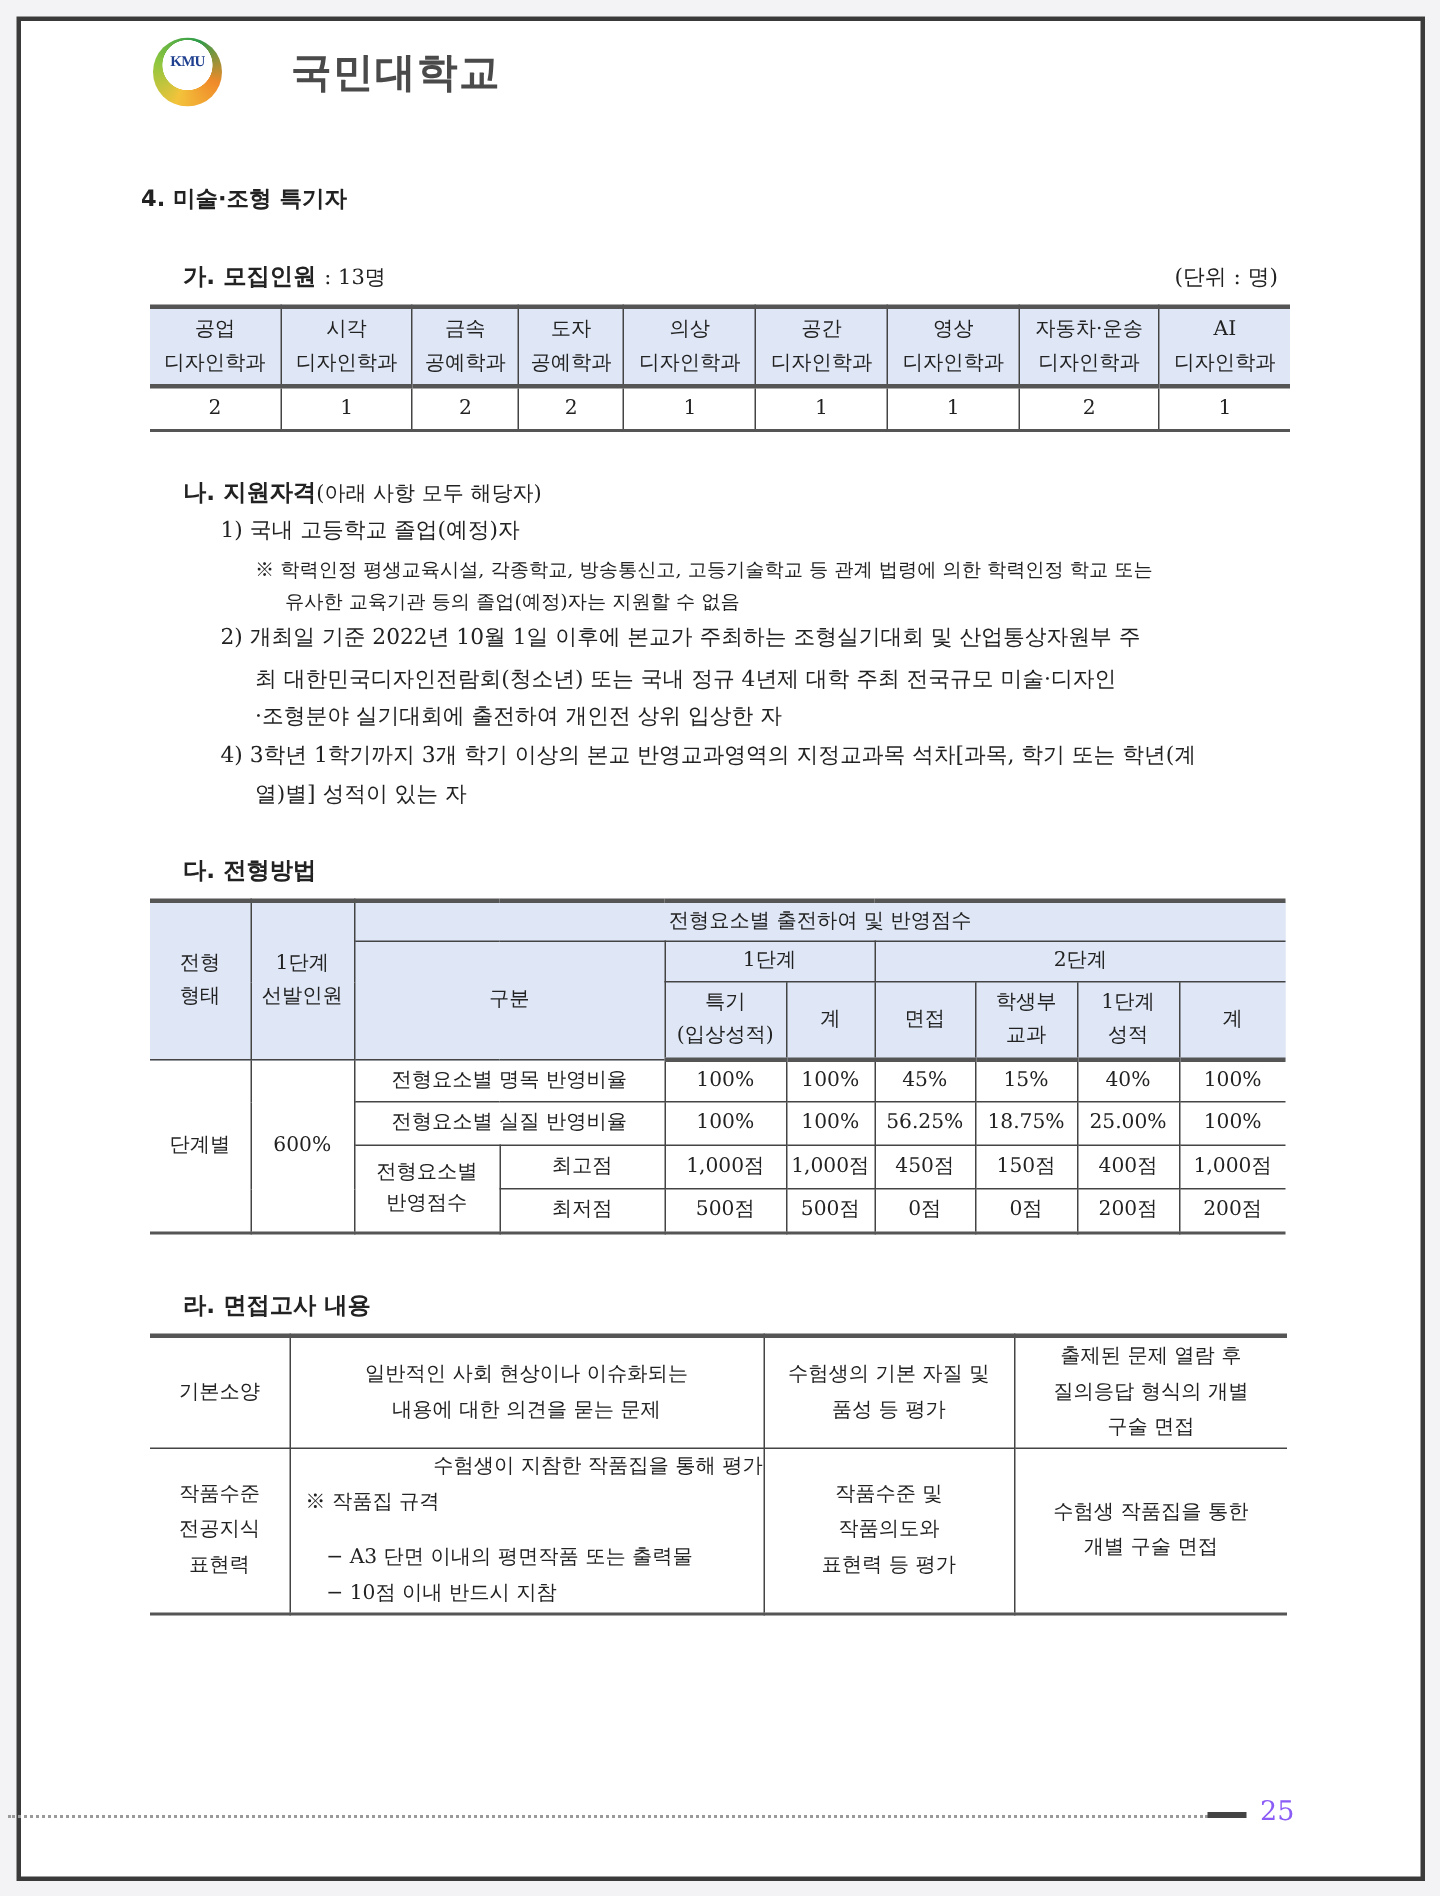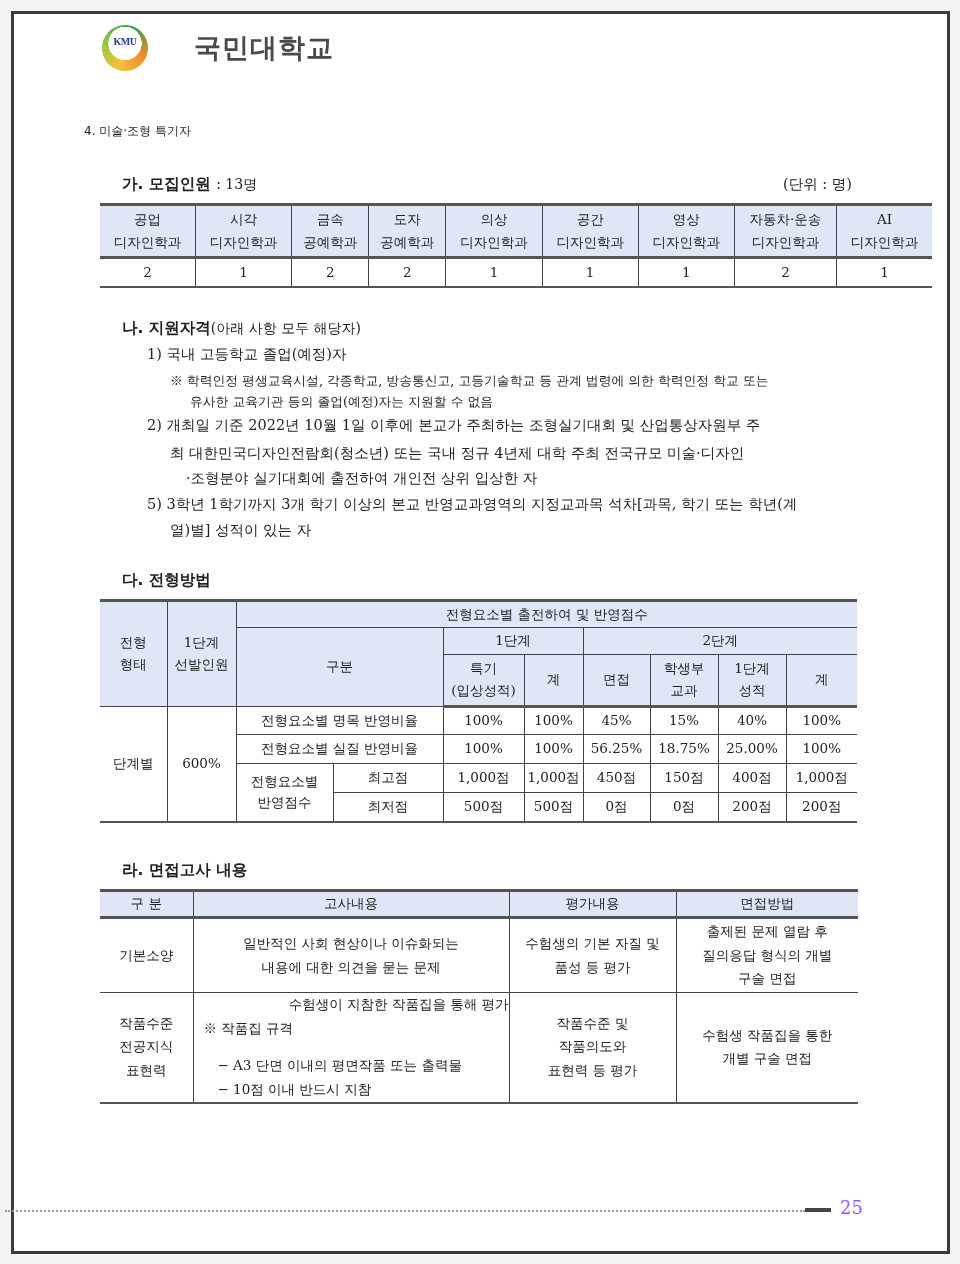--- a/index.html
+++ b/index.html
@@ -20,31 +20,31 @@
                 conic-gradient(from 200deg, #f3c33b, #8dc63f, #2e9b4a, #f08a2a, #f3c33b);
   }
   .logo-mark span {
     position: absolute; left: 0; right: 0; top: 11px; text-align: center;
     font-size: 10px; font-weight: bold; color: #1f3f8f; letter-spacing: -0.5px;
     font-family: "Liberation Serif", serif;
   }
   .logo-text { margin-left: 6px; font-family: Liberation Sans, sans-serif; font-weight: bold; font-size: 27px; color: #4a4a4a; letter-spacing: 1px; }
 
   .abs { position: absolute; }
-  .h1 { left: 84px; top: 123px; font-family: "DejaVu Sans", sans-serif; font-weight: normal; font-size: 12px; }
+  .h1 { left: 94px; top: 123px; font-family: "DejaVu Sans", sans-serif; font-weight: bold; font-size: 15px; }
   .h2 { font-family: "DejaVu Sans", sans-serif; font-weight: bold; font-size: 15.5px; }
   .h2 .normal { font-family: "DejaVu Serif", serif; font-weight: normal; font-size: 14px; }
   .unit { right: 108px; top: 175px; font-size: 14.5px; }
 
   table { border-collapse: collapse; font-size: 13.5px; }
   td, th { text-align: center; vertical-align: middle; font-weight: normal; padding: 0; line-height: 1.6; }
   .hdr { background: #dfe7f6; }
 
   
-  .t1 { left: 100px; top: 203px; width: 832px; border-top: 3px solid #555; border-bottom: 2px solid #555; }
+  .t1 { left: 100px; top: 203px; width: 760px; border-top: 3px solid #555; border-bottom: 2px solid #555; }
   .t1 td { border-left: 1px solid #444; height: 24px; font-size: 13.5px; }
   .t1 td:first-child { border-left: none; }
   .t1 tr.hrow td { height: 50px; line-height: 1.7; }
   .t1 tr.vrow td { border-top: 3px solid #555; height: 27px; }
 
   .para { font-size: 14.5px; line-height: 25px; }
   .note { font-size: 12.8px; line-height: 21px; }
 
   
   .t2 { left: 100px; top: 599px; width: 757px; border-top: 3px solid #555; border-bottom: 2px solid #555; }
@@ -113,22 +113,22 @@
   </table>
 
 <div class="abs h2" style="left:122px; top:318px;">
   <span>나. 지원자격</span><span class="normal">(아래 사항 모두 해당자)</span>
 </div>
 <div class="abs para" style="left:147px; top:342px;">1) 국내 고등학교 졸업(예정)자</div>
 <div class="abs note" style="left:170px; top:370px;">※  학력인정 평생교육시설, 각종학교, 방송통신고, 고등기술학교 등 관계 법령에 의한 학력인정 학교 또는</div>
 <div class="abs note" style="left:190px; top:391px;">유사한 교육기관 등의 졸업(예정)자는 지원할 수 없음</div>
 <div class="abs para" style="left:147px; top:413px; width:715px; white-space:nowrap;">2) 개최일 기준 2022년 10월 1일 이후에 본교가 주최하는 조형실기대회 및 산업통상자원부 주</div>
 <div class="abs para" style="left:170px; top:441px; white-space:nowrap;">최 대한민국디자인전람회(청소년) 또는 국내 정규 4년제 대학 주최 전국규모 미술·디자인</div>
-<div class="abs para" style="left:170px; top:466px; white-space:nowrap;margin-left:16px;">·조형분야 실기대회에 출전하여 개인전 상위 입상한 자</div>
-<div class="abs para" style="left:147px; top:492px; white-space:nowrap;">5) 3학년 1학기까지 3개 학기 이상의 본교 반영교과영역의 지정교과목 석차[과목, 학기 또는 학년(계</div>
+<div class="abs para" style="left:170px; top:466px; white-space:nowrap;">·조형분야 실기대회에 출전하여 개인전 상위 입상한 자</div>
+<div class="abs para" style="left:147px; top:492px; white-space:nowrap;">4) 3학년 1학기까지 3개 학기 이상의 본교 반영교과영역의 지정교과목 석차[과목, 학기 또는 학년(계</div>
 <div class="abs para" style="left:170px; top:518px; white-space:nowrap;">열)별] 성적이 있는 자</div>
 
 <div class="abs h2" style="left:122px; top:570px;">다. 전형방법</div>
 
 <table class="abs t2">
   <colgroup>
     <col style="width:67px">
       <col style="width:69px">
       <col style="width:97px">
       <col style="width:110px">
@@ -203,26 +203,20 @@
 <div class="abs h2" style="left:122px; top:860px;">라. 면접고사 내용</div>
 
 <table class="abs t3">
   <colgroup>
       <col style="width:93px">
       <col style="width:316px">
       <col style="width:167px">
       <col style="width:182px">
     </colgroup>
   <tbody>
-      <tr class="hdr sep" style="height:27px;">
-    <td class="hdr">구 분</td>
-    <td class="hdr">고사내용</td>
-    <td class="hdr">평가내용</td>
-    <td class="hdr">면접방법</td>
-  </tr>
   <tr style="height:75px;">
     <td>기본소양</td>
     <td><span>일반적인 사회 현상이나 이슈화되는</span><br><span>내용에 대한 의견을 묻는 문제</span></td>
     <td><span>수험생의 기본 자질 및</span><br><span>품성 등 평가</span></td>
     <td><span>출제된 문제 열람 후</span><br><span>질의응답 형식의 개별</span><br><span>구술 면접</span></td>
   </tr>
   <tr style="height:96px;">
     <td><span>작품수준</span><br><span>전공지식</span><br><span>표현력</span></td>
     <td class="left">
       <div style="text-align:right;">수험생이 지참한 작품집을 통해 평가</div>

